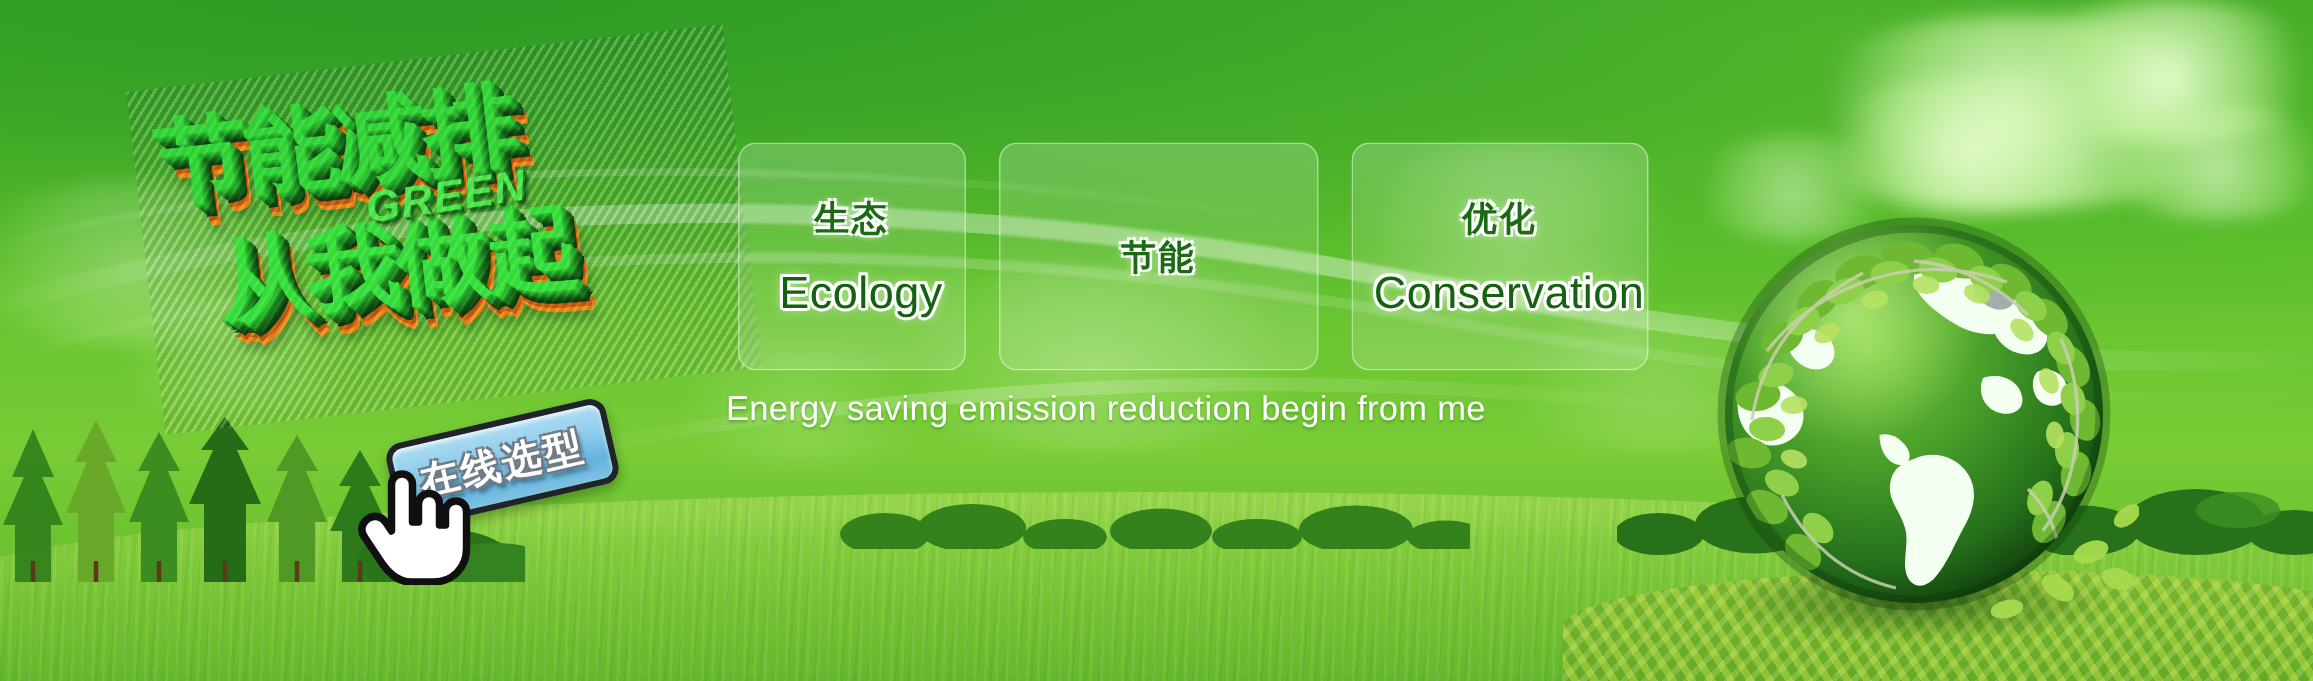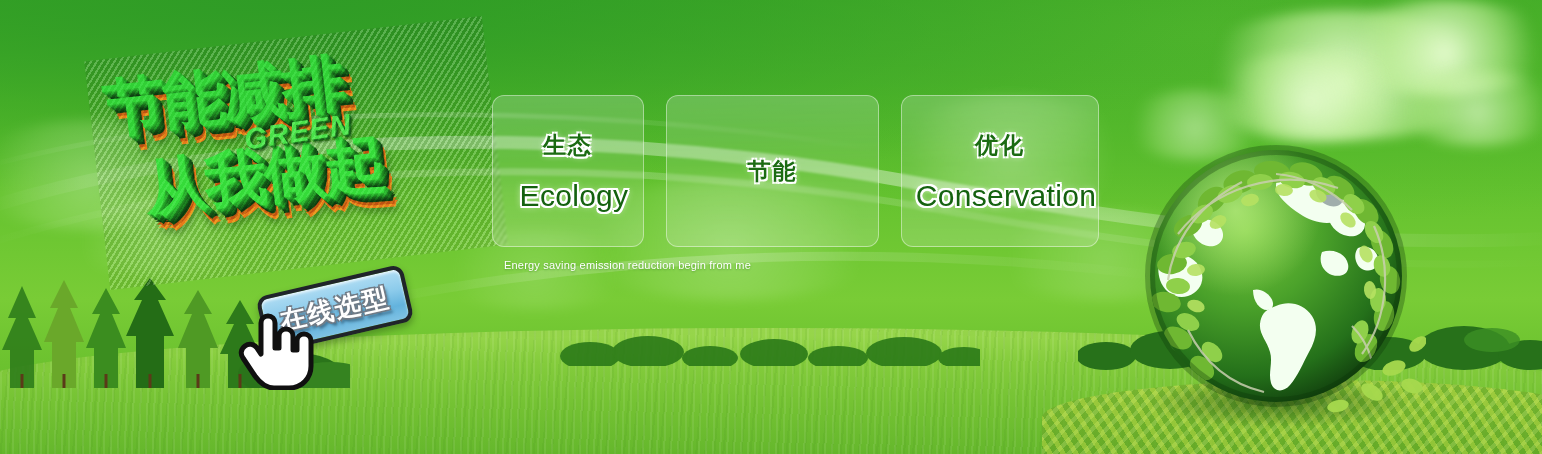--- a/index.html
+++ b/index.html
@@ -136,22 +136,22 @@
     font-size:30px;font-weight:400;color:#14620f;letter-spacing:.3px;
     text-shadow:
       -1.7px -1.7px 0 #fff, 1.7px -1.7px 0 #fff, -1.7px 1.7px 0 #fff, 1.7px 1.7px 0 #fff,
       -2px 0 0 #fff, 2px 0 0 #fff, 0 -2px 0 #fff, 0 2px 0 #fff,
       0 0 7px rgba(255,255,255,.9);
     margin-left: 12px;
   }
 
   
   .tagline{
-    position:absolute;left:504px;top:259px;
-    font-size:11px;color:#ffffff;letter-spacing:.2px;
+    position:absolute;left:484px;top:259px;
+    font-size:23px;color:#ffffff;letter-spacing:.2px;
     text-shadow:0 1px 2px rgba(40,110,20,.45);
   }
 
   
   .cta-wrap{position:absolute;left:252px;top:272px;width:180px;height:110px;}
   .cta{
     position:absolute;left:8px;top:8px;width:150px;height:58px;
     transform:rotate(-13deg);
     border-radius:11px;
     background:linear-gradient(180deg,#aedcf3 0%,#8ccbeb 40%,#63b3dd 72%,#7fc2e4 100%);

